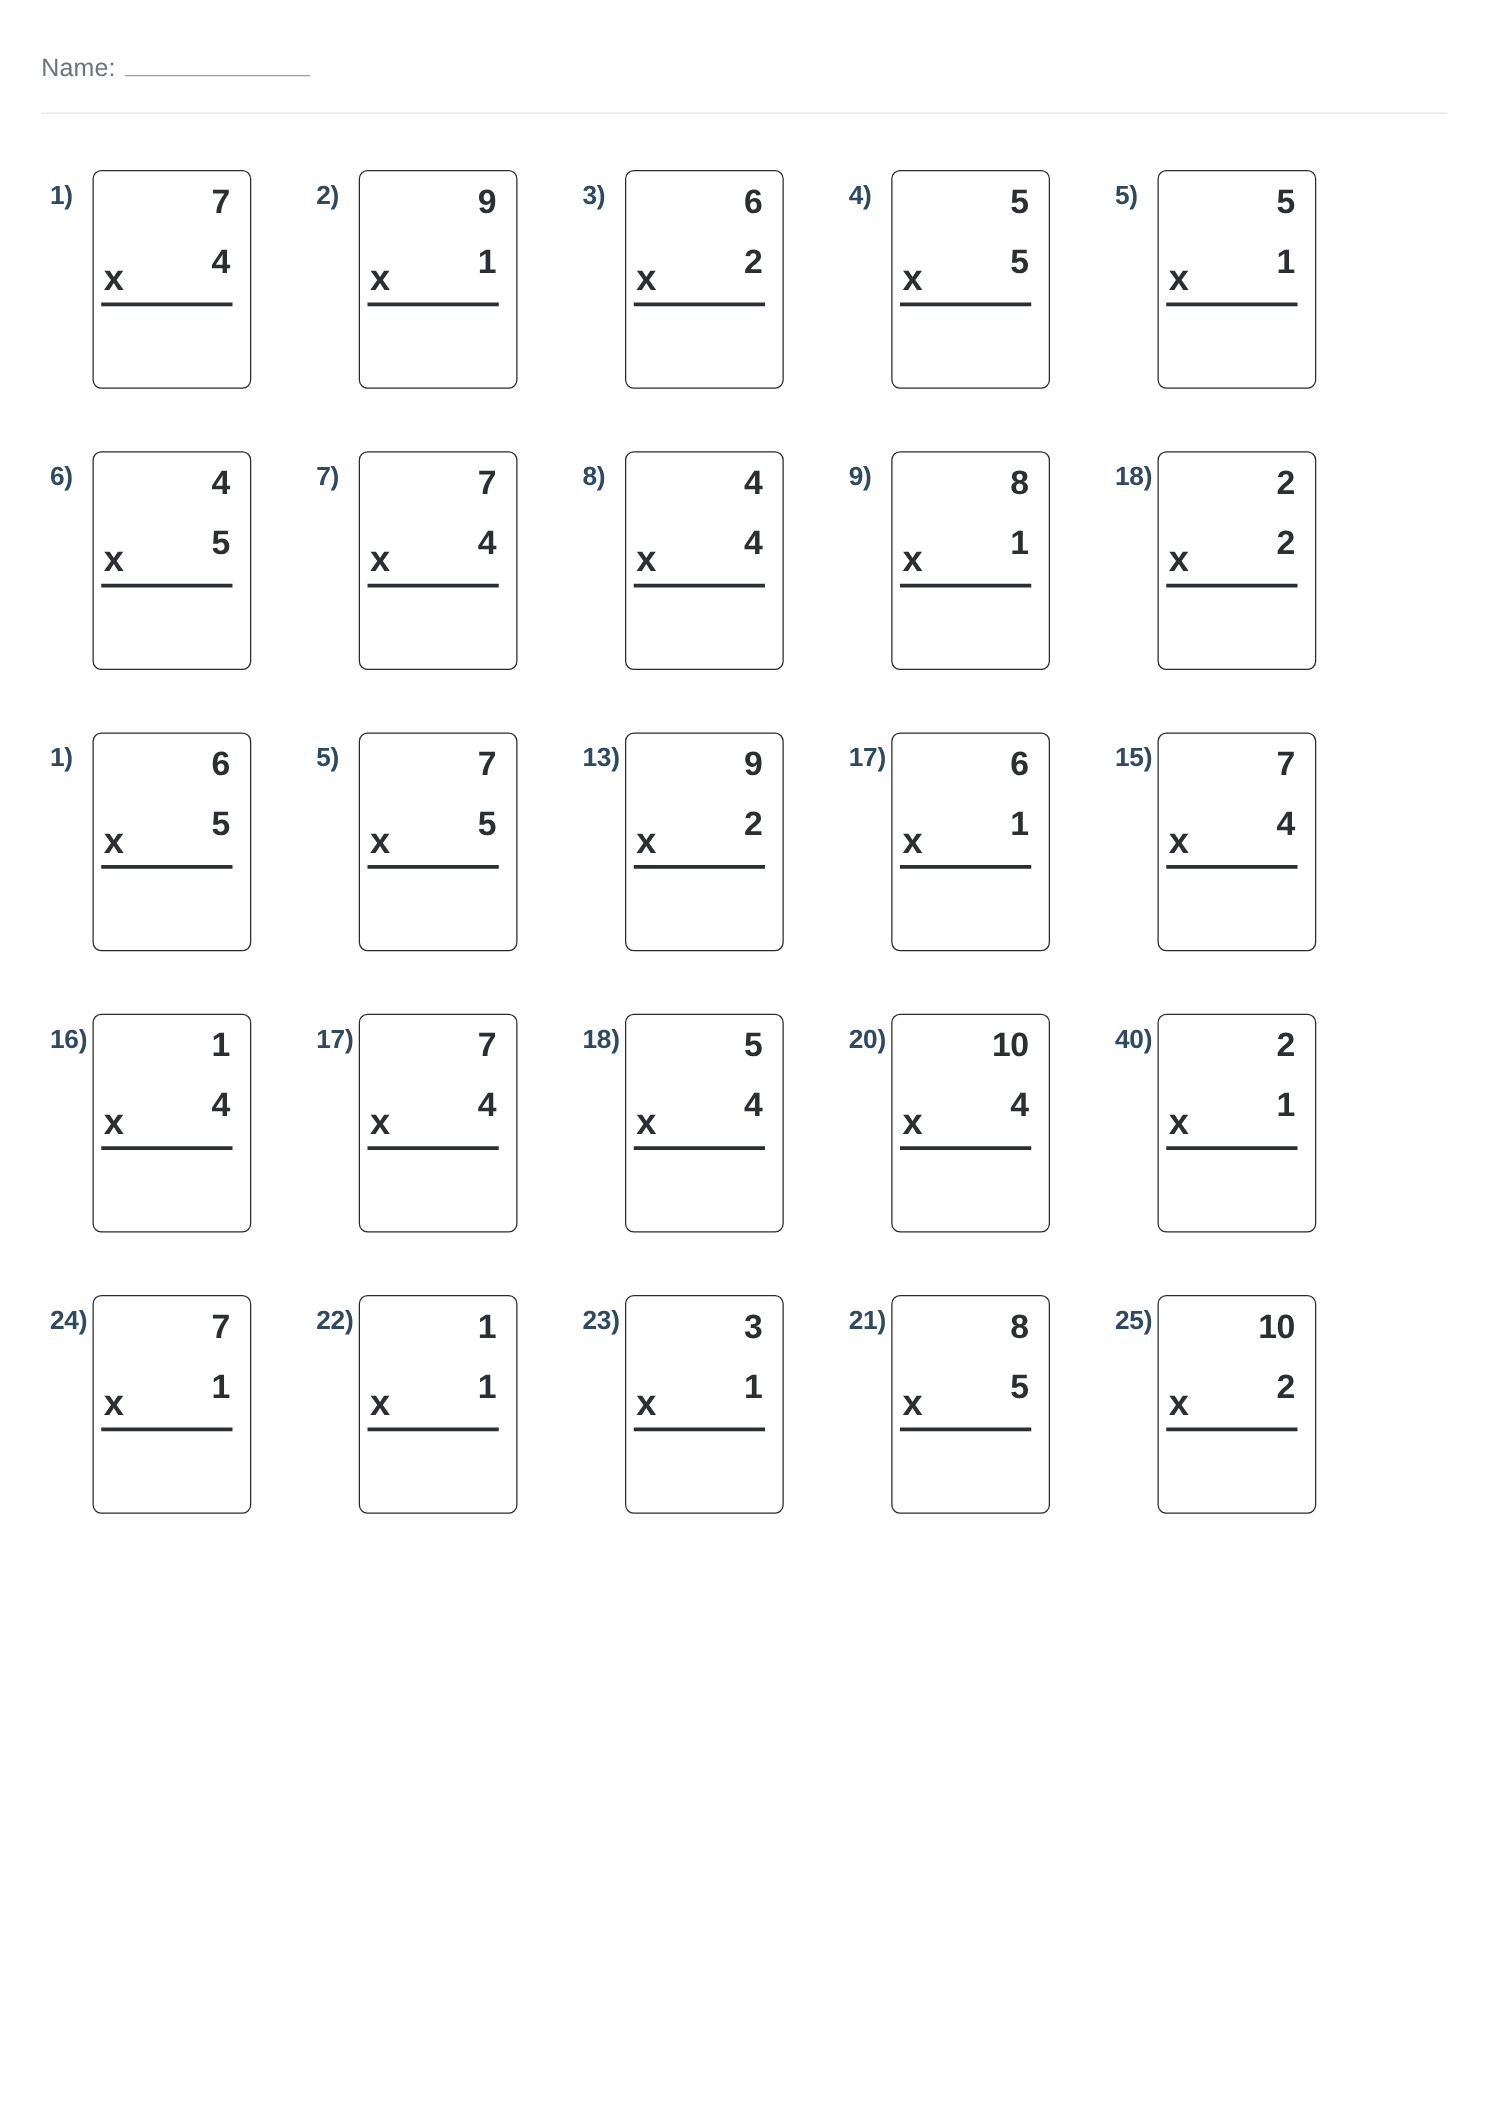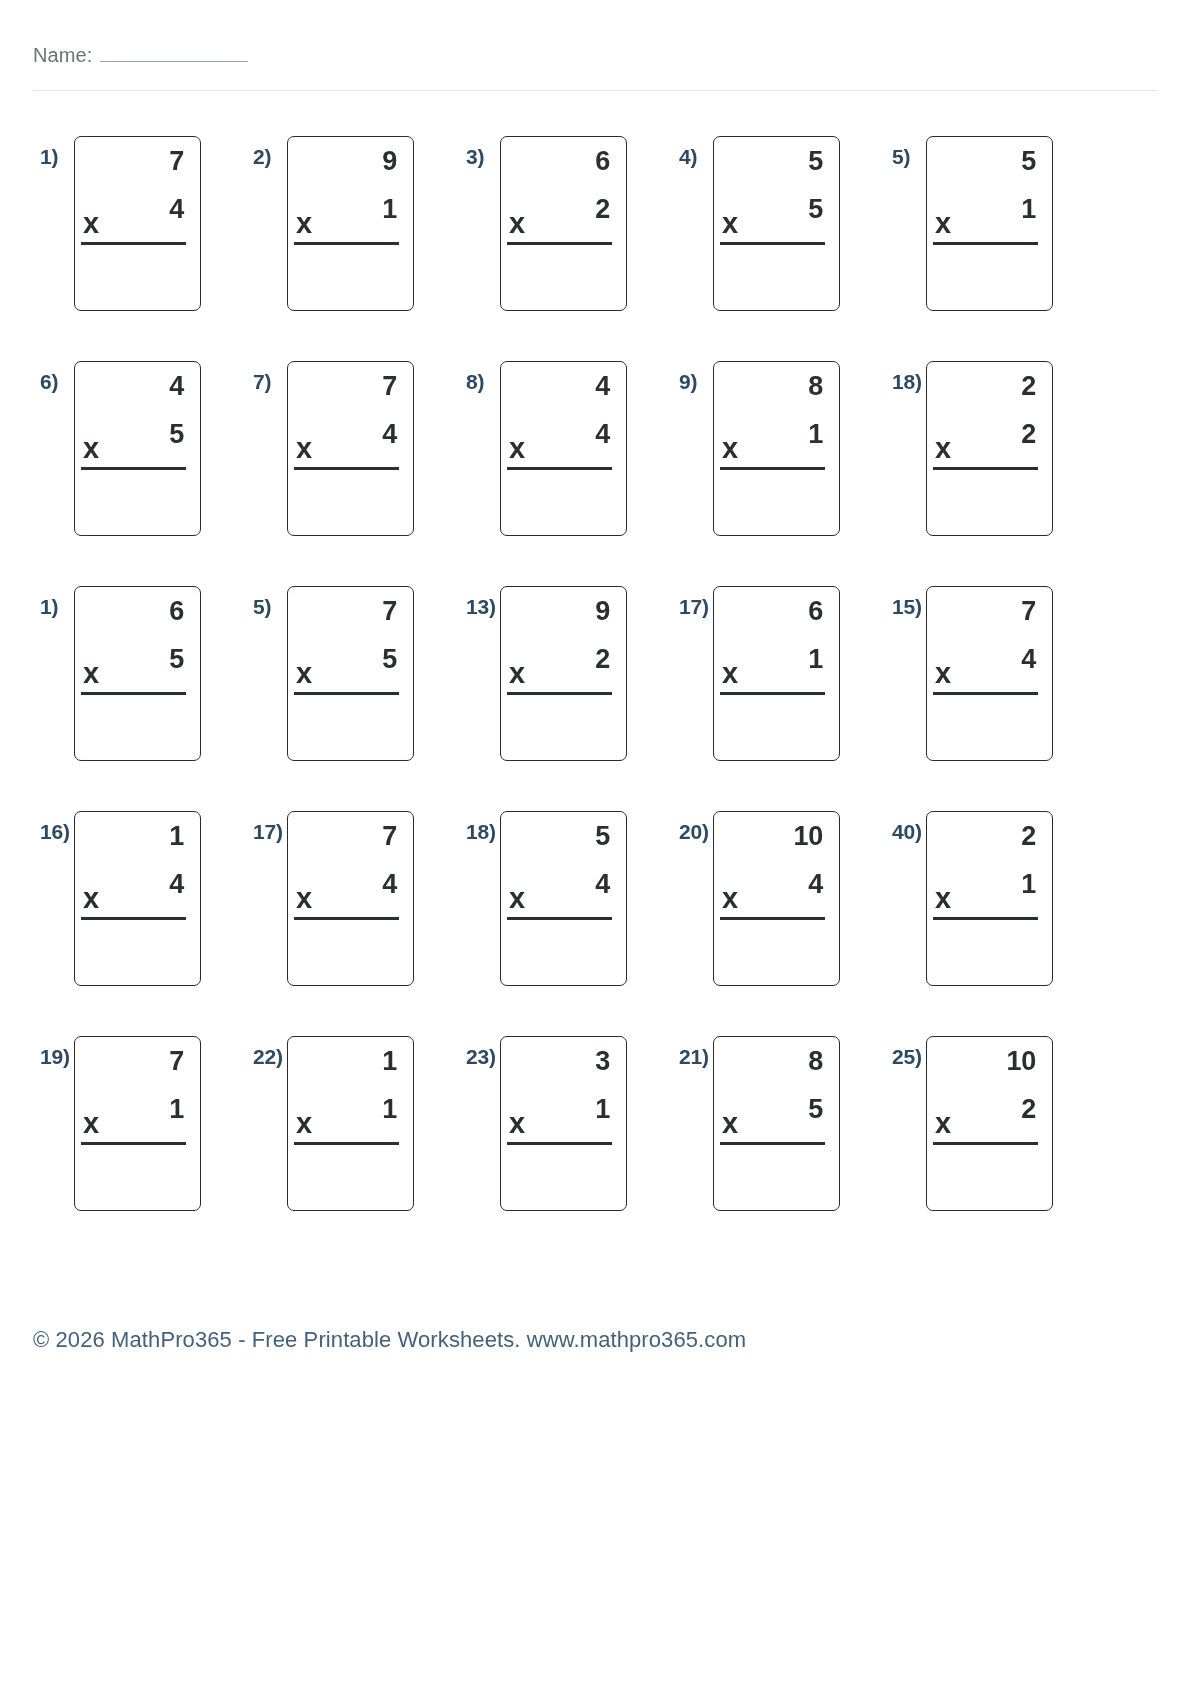--- a/index.html
+++ b/index.html
@@ -350,21 +350,21 @@
       <div class="problem">
         <div class="problem-number">40)</div>
         <div class="problem-box">
           <div class="operand-top">2</div>
           <div class="operand-bottom">1</div>
           <div class="operator">x</div>
           <div class="answer-rule"></div>
         </div>
       </div>
       <div class="problem">
-        <div class="problem-number">19)</div>
+        <div class="problem-number">24)</div>
         <div class="problem-box">
           <div class="operand-top">7</div>
           <div class="operand-bottom">1</div>
           <div class="operator">x</div>
           <div class="answer-rule"></div>
         </div>
       </div>
       <div class="problem">
         <div class="problem-number">22)</div>
         <div class="problem-box">
@@ -396,17 +396,14 @@
         <div class="problem-number">25)</div>
         <div class="problem-box">
           <div class="operand-top">10</div>
           <div class="operand-bottom">2</div>
           <div class="operator">x</div>
           <div class="answer-rule"></div>
         </div>
       </div>
     </div>
 
-  <div class="footer">
-    <span class="footer-text">© 2026 MathPro365 - Free Printable Worksheets. www.mathpro365.com</span>
-  </div>
 
 </div>
 
 </body></html>

